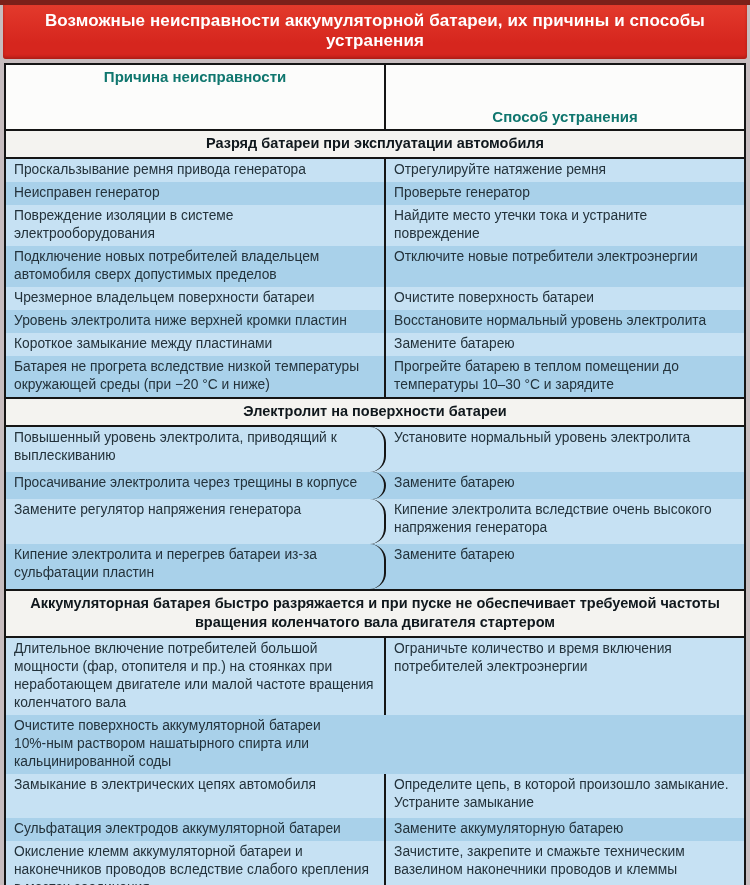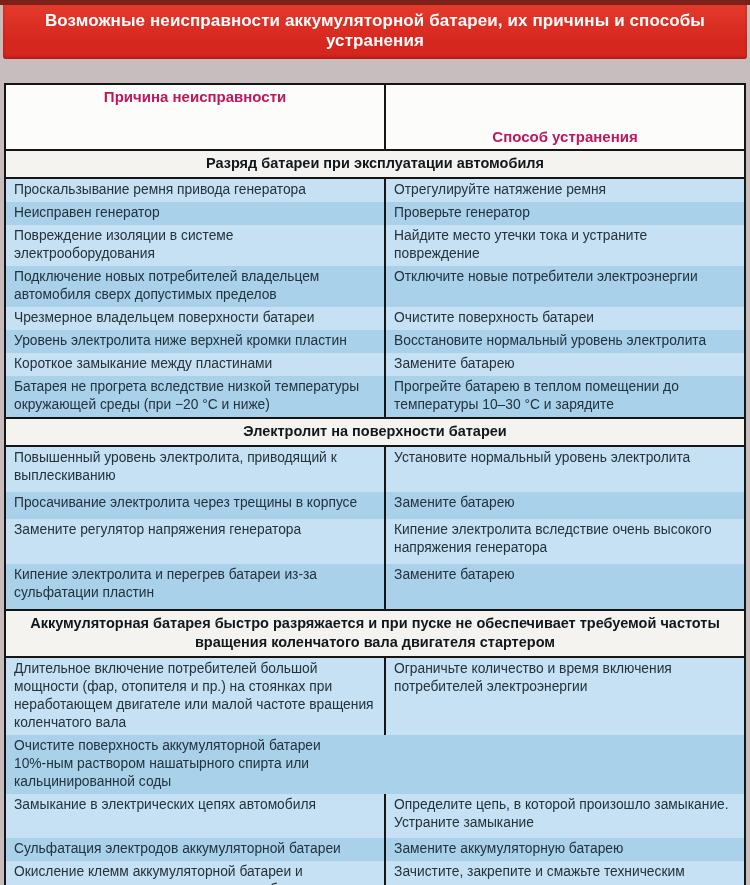--- a/index.html
+++ b/index.html
@@ -8,51 +8,51 @@
     --border:#151515; --text:#23323b;
   }
   html,body{margin:0;padding:0;}
   body{
     width:750px;height:885px;background:var(--page-bg);
     font-family:"Liberation Sans","DejaVu Sans",sans-serif;
     color:var(--text);overflow:hidden;box-sizing:border-box;
   }
   .top-strip{height:5px;background:var(--banner-dark);}
   .banner{
-    margin:0 3px 24px 3px;
+    margin:0 3px 4px 3px;
     background:linear-gradient(180deg,var(--banner-red-light) 0%,var(--banner-red) 70%);
     color:#fff;font-weight:bold;font-size:17px;text-align:center;
     padding:6px 4px 8px 4px;letter-spacing:0.1px;
     border-radius:0 0 3px 3px;
     box-shadow:inset 0 -2px 3px rgba(120,15,10,.45);
   }
   .table{
     margin:0 4px 4px 4px;border:2px solid var(--border);background:#fff;
   }
   .col-headers{display:flex;background:var(--header-bg);border-bottom:2px solid var(--border);}
   .col-h{
     padding:3px 4px 4px 4px;font-weight:bold;font-size:15px;text-align:center;
-    box-sizing:border-box;color:#be185d;
+    box-sizing:border-box;color:#0f766e;
   }
   .col-h.left{width:51.5%;border-right:2px solid var(--border);}
   .col-h.right{width:48.5%;margin-top:40px;}
   .section-header{
     background:var(--section-bg);text-align:center;font-weight:bold;font-size:14.5px;
     padding:3px 14px 4px 14px;border-bottom:2px solid var(--border);line-height:19px;color:#10181d;
   }
   .section-header.not-first{border-top:2px solid var(--border);}
   .row{display:flex;}
   .row.light{background:var(--row-light);}
   .row.dark{background:var(--row-dark);}
   .cell{
     box-sizing:border-box;padding:2px 8px 3px 8px;font-size:13.8px;line-height:18px;
   }
   .cell.cause{width:51.5%;border-right:2px solid var(--border);}
   .cell.remedy{width:48.5%;}
-  .section[data-idx="1"] .cell{padding-bottom:7px;}
+  .section[data-idx="1"] .cell{padding-bottom:7px;border-radius:16px;}
   .section[data-idx="2"] .row:nth-child(4) .cell{padding-bottom:6px;}
 </style>
 </head>
 <body>
 
 <div class="top-strip"></div>
 
 <div class="banner">Возможные неисправности аккумуляторной батареи, их причины и способы устранения</div>
 
 <div class="table">

